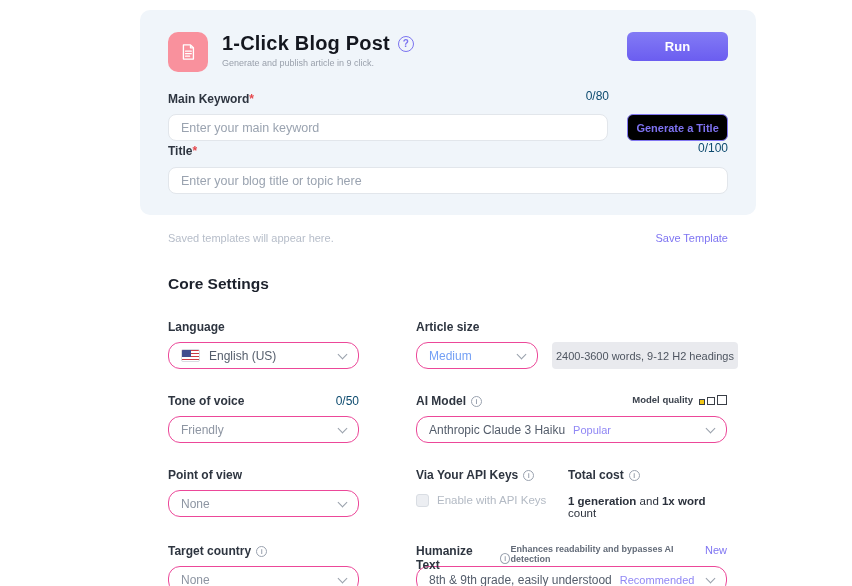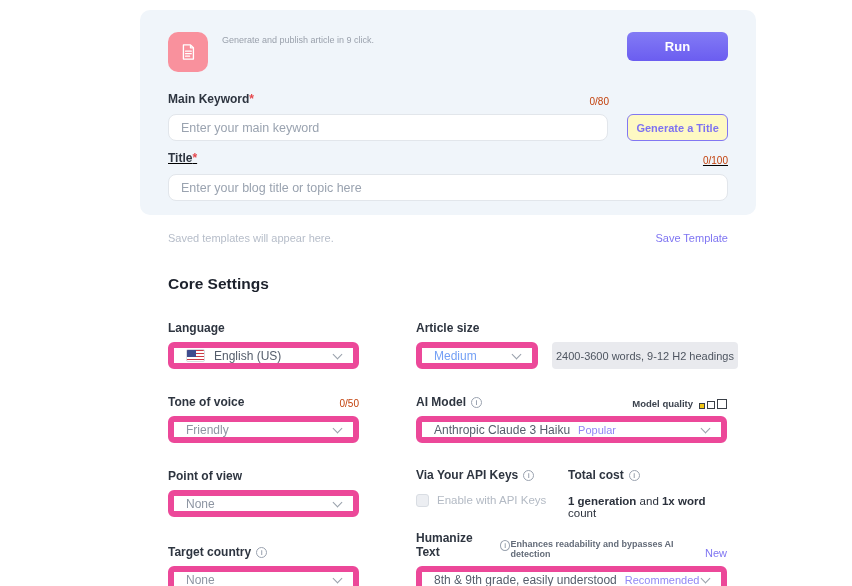--- a/index.html
+++ b/index.html
@@ -10,48 +10,48 @@
 
   .header-row { display:flex; align-items:flex-start; }
   .app-icon { width:40px; height:40px; border-radius:10px; background:#f9919d; display:flex; align-items:center; justify-content:center; flex:none; }
   .title-block { margin-left:14px; }
   .title-line { display:flex; align-items:center; gap:8px; }
   .page-title { font-size:20px; font-weight:700; color:#14171f; letter-spacing:.2px; }
   .help-q { width:16px; height:16px; border:1.5px solid #7c74f0; border-radius:50%; color:#7c74f0; font-size:10px; font-weight:700; display:flex; align-items:center; justify-content:center; }
   .subtitle { font-size:9px; color:#9aa1ac; margin-top:3px; }
   .run-btn { margin-left:auto; width:101px; height:29px; border:none; border-radius:6px; background:linear-gradient(180deg,#837bf5 0%,#6b5df0 100%); color:#fff; font-size:13px; font-weight:600; font-family:inherit; cursor:pointer; }
 
-  .label-row { display:flex; justify-content:space-between; align-items:flex-end; }
+  .label-row { display:flex; justify-content:space-between; align-items:flex-start; }
   .fld-label { font-size:12px; font-weight:700; color:#2e3540; }
   .req { color:#e5484d; font-size:12px; font-weight:700; }
-  .counter { font-size:10px; color:#c2410c; }
+  .counter { font-size:12px; color:#0c4a6e; }
 
   .mk-label-row { width:441px; margin-top:17px; }
   .mk-input-row { display:flex; gap:19px; margin-top:7px; align-items:center; }
   .text-input { width:441px; height:27px; border:1px solid #e2e6eb; border-radius:8px; padding:0 12px; font-size:12.5px; color:#3a414d; font-family:inherit; background:#fff; outline:none; }
   .text-input::placeholder { color:#9aa3b0; }
-  .gen-btn { width:101px; height:27px; background:#fef9c3; border:1px solid #8277f2; border-radius:6px; color:#7e72f1; font-size:11px; font-weight:600; font-family:inherit; cursor:pointer; }
-
-  .title-label-row { margin-top:7px;text-decoration:underline; }
+  .gen-btn { width:101px; height:27px; background:#000000; border:1px solid #8277f2; border-radius:6px; color:#7e72f1; font-size:11px; font-weight:600; font-family:inherit; cursor:pointer; }
+
+  .title-label-row { margin-top:0; }
   .title-input { width:560px; margin-top:8px; }
 
   .content { margin-left:168px; width:560px; }
   .templates-row { display:flex; justify-content:space-between; align-items:center; margin-top:17px; }
   .tpl-empty { font-size:11px; color:#b6bdc9; }
   .tpl-save { font-size:11px; color:#7f75f2; text-decoration:none; cursor:pointer; }
 
   .core-heading { margin-top:31px; font-size:15.5px; font-weight:600; color:#1c212c; }
 
   .grid { margin-top:27px; display:grid; grid-template-columns:191px 311px; column-gap:57px; }
   .cell { margin-bottom:25px; }
   .cell .label-row { height:15px; margin-bottom:7px; }
   .lbl-wrap { display:flex; align-items:center; gap:5px; }
   .info-i { width:11px; height:11px; border:1px solid #9aa2af; border-radius:50%; color:#9aa2af; font-size:7px; font-weight:700; display:flex; align-items:center; justify-content:center; font-style:normal; }
 
-  .dropdown { height:27px; background:#fff; border:6px solid #ec4899; border-radius:6px; display:flex; align-items:center; padding:0 12px; cursor:pointer; }
+  .dropdown { height:27px; background:#fff; border:1px solid #ec4899; border-radius:12px; display:flex; align-items:center; padding:0 12px; cursor:pointer; }
   .dropdown .chev { margin-left:auto; }
   .chev { width:7px; height:7px; border-right:1.5px solid #98a0ab; border-bottom:1.5px solid #98a0ab; transform:rotate(45deg); margin-top:-3px; flex:none; }
   .dd-text-gray { font-size:12px; color:#8d95a2; }
   .dd-text-dark { font-size:12px; color:#545d6b; }
   .dd-text-blue { font-size:12px; color:#74a0f5; }
   .dd-badge { font-size:11px; color:#9087f5; margin-left:8px; }
 
   .flag { width:19px; height:13px; border-radius:2px; overflow:hidden; position:relative; flex:none; margin-right:9px;
           background:repeating-linear-gradient(180deg,#cb3a46 0 1.5px,#fff 1.5px 3px); border:.5px solid #d8dce1; }
   .flag::before { content:""; position:absolute; left:0; top:0; width:9px; height:7px; background:#3f4d8f; }
@@ -86,20 +86,24 @@
 <div class="card">
   <div class="header-row">
     <div class="app-icon">
       <svg width="20" height="20" viewBox="0 0 24 24">
         <path d="M6.5 3.5h8.5l3.5 3.5v13.5h-12z" fill="none" stroke="#ffffff" stroke-width="1.6" stroke-linejoin="round"></path>
         <path d="M15 3.5V7h3.5" fill="none" stroke="#ffffff" stroke-width="1.6" stroke-linejoin="round"></path>
         <path d="M9 11h7M9 14h7M9 17h5" stroke="#ffffff" stroke-width="1.4" stroke-linecap="round"></path>
       </svg>
     </div>
     <div class="title-block">
+      <div class="title-line">
+        <span class="page-title">1-Click Blog Post</span>
+        <span class="help-q">?</span>
+      </div>
       <div class="subtitle">Generate and publish article in 9 click.</div>
     </div>
     <button class="run-btn">Run</button>
   </div>
 
   <div class="label-row mk-label-row">
     <span>
       <span class="fld-label">Main Keyword</span><span class="req">*</span>
     </span>
     <span class="counter">0/80</span>

